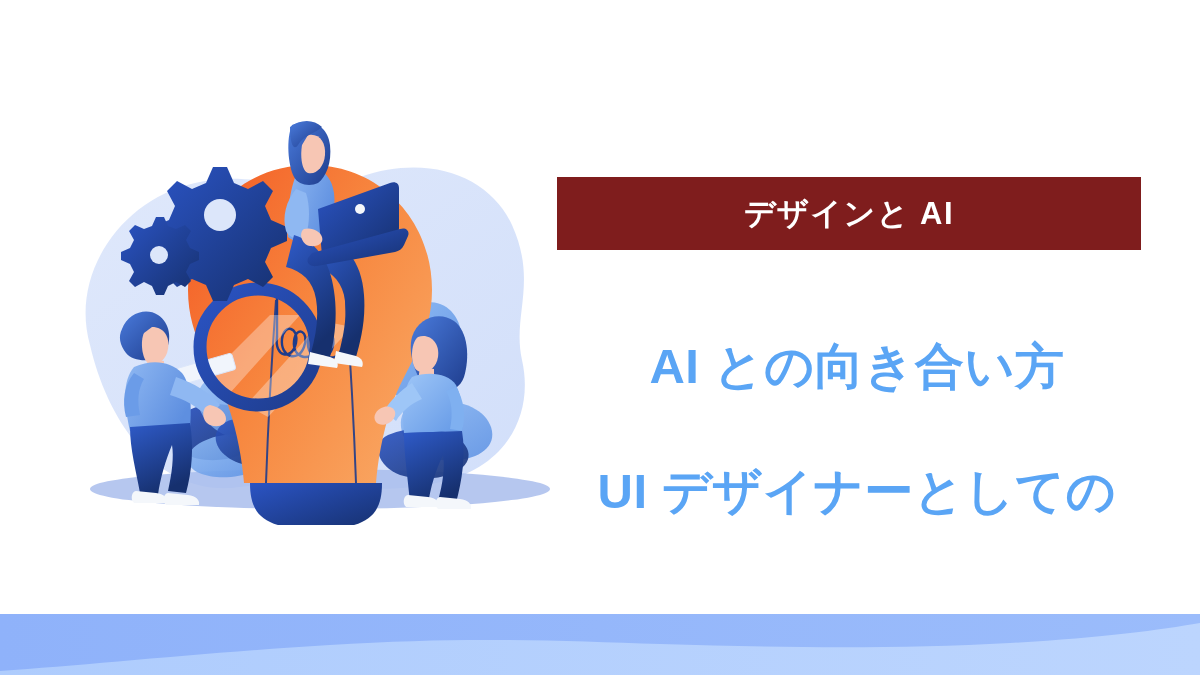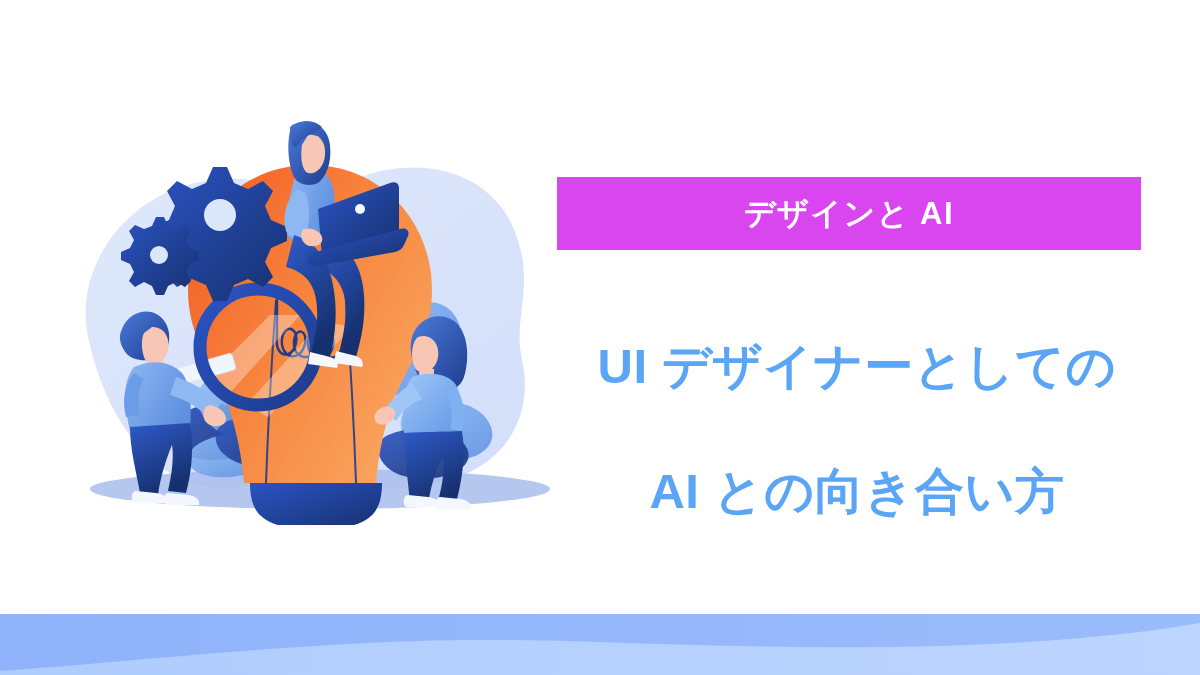--- a/index.html
+++ b/index.html
@@ -36,21 +36,21 @@
 
   
   .text-col {
     position:absolute;
     left:557px; top:177px;
     width:600px;
   }
   .eyebrow-badge {
     width:584px;
     height:73px;
-    background:#d946ef;
+    background:#7f1d1d;
     display:flex;
     align-items:center;
     justify-content:center;
   }
   .eyebrow-badge .eyebrow-text {
     color:#ffffff;
     font-size:31px;
     font-weight:bold;
     letter-spacing:1.5px;
     line-height:1;
@@ -308,22 +308,22 @@
     </svg>
   </div>
 
   <div class="text-col">
 
     <div class="eyebrow-badge">
       <span class="eyebrow-text">デザインと AI</span>
     </div>
 
     <div class="headline">
+      <span class="line">AI との向き合い方</span>
       <span class="line">UI デザイナーとしての</span>
-      <span class="line">AI との向き合い方</span>
     </div>
   </div>
 
 
   <div class="wave-wrap">
     <svg viewBox="0 0 1200 70" preserveAspectRatio="none" xmlns="http://www.w3.org/2000/svg">
       <defs>
         <linearGradient id="gWaveBand" x1="0" y1="0" x2="1" y2="0">
           <stop offset="0%" stop-color="#8FB2FA"></stop>
           <stop offset="100%" stop-color="#9BBCFB"></stop>

